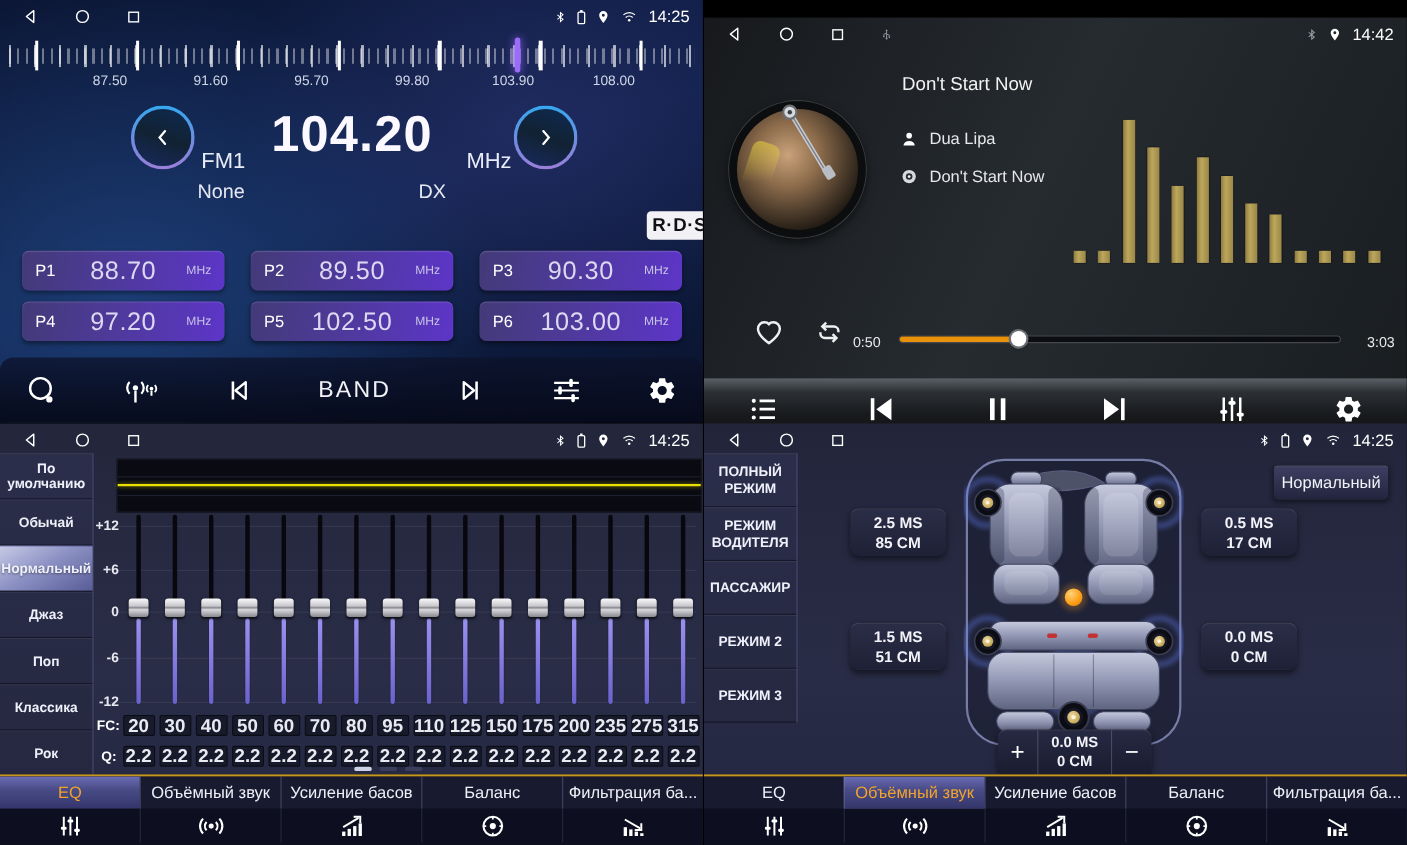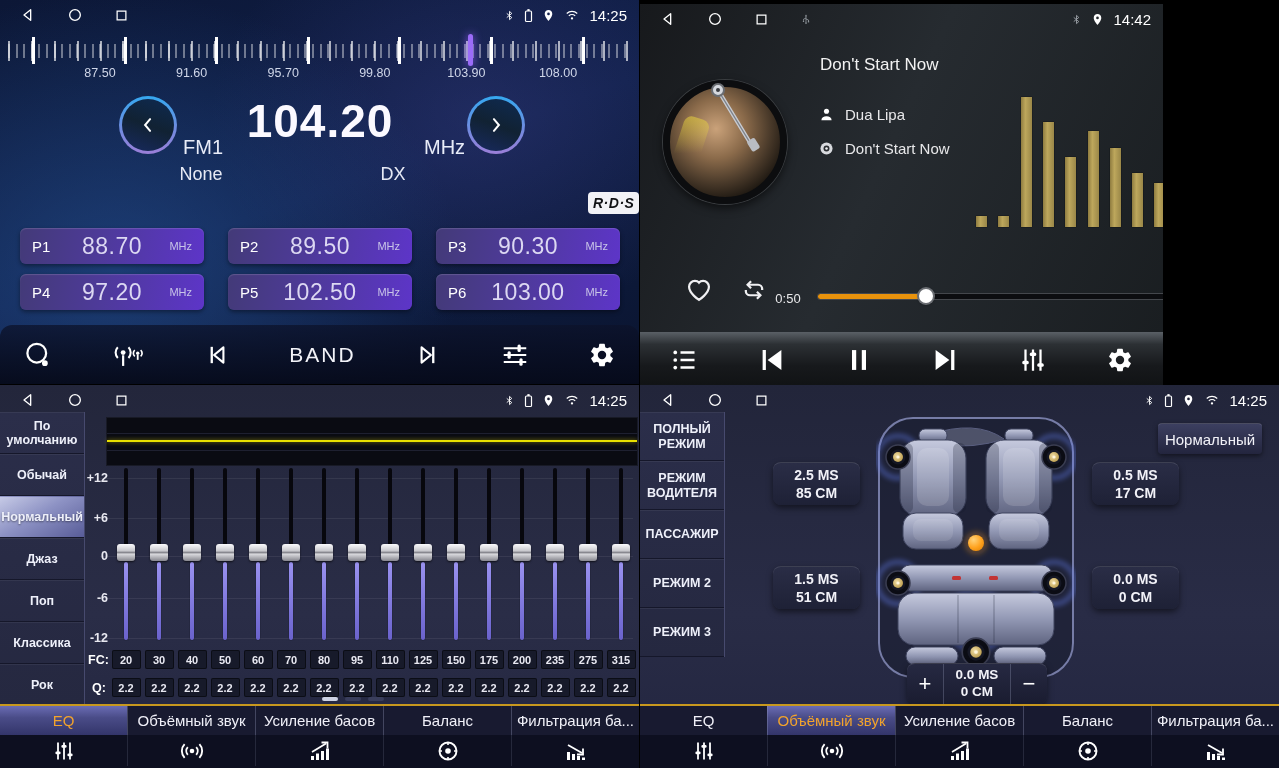--- a/index.html
+++ b/index.html
@@ -5,21 +5,21 @@
   html,body{margin:0;padding:0;background:#000;}
   body{font-family:"Liberation Sans",sans-serif;}
   #screen{position:relative;width:1279px;height:768px;background:#000;overflow:hidden;}
   .q{position:absolute;overflow:hidden;}
   
   #q-radio{left:0;top:0;width:639px;height:384px;
     background:
       radial-gradient(90% 120% at 18% 70%, rgba(40,90,160,.50), transparent 60%),
       radial-gradient(70% 90% at 75% 30%, rgba(70,70,150,.30), transparent 60%),
       linear-gradient(160deg,#0c1736 0%,#10204a 50%,#0a142e 100%);}
-  #q-player{left:640px;top:4px;width:523px;height:384px;
+  #q-player{left:640px;top:16px;width:639px;height:384px;
     background:linear-gradient(115deg,#17191c 0%,#262b30 45%,#191d20 100%);}
   #q-eq{left:0;top:385px;width:639px;height:383px;
     background:linear-gradient(180deg,#23263b 0%,#2a2d47 60%,#232640 100%);}
   #q-sf{left:640px;top:385px;width:639px;height:383px;
     background:linear-gradient(180deg,#22253a 0%,#292c46 60%,#222540 100%);}
   
   .statusbar{position:absolute;top:0;left:0;right:0;height:30px;display:flex;align-items:center;padding:0 12px;z-index:8;text-align:right;}
   .nav-group{display:flex;align-items:center;gap:31px;margin-left:8px;}
   .sicon{display:inline-flex;color:#fff;line-height:0;}
   .dim{color:#9aa0a6;}
@@ -40,21 +40,21 @@
     display:flex;align-items:center;justify-content:center;color:#fff;}
   #tune-prev{left:119px;top:96px;}
   #tune-next{left:467px;top:96px;}
   .band-label{position:absolute;color:#e8ecf8;font-size:20px;}
   #radio-band{left:183px;top:136px;}
   #radio-unit{left:424px;top:136px;}
   #radio-freq{position:absolute;left:230px;top:94px;width:180px;text-align:center;color:#fbf9ff;font-size:46px;font-weight:bold;letter-spacing:1px;}
   .sub-label{position:absolute;color:#e6e9f4;font-size:18px;}
   #radio-stereo{left:176px;top:164px;width:50px;text-align:center;}
   #radio-dx{left:368px;top:164px;width:50px;text-align:center;}
-  #rds-badge{position:absolute;left:588px;top:192px;background:#f2f2f6;color:#101114;font-size:14px;font-weight:bold;font-style:italic;padding:3px 5px;border-radius:4px;letter-spacing:.5px;}
+  #rds-badge{position:absolute;left:588px;top:192px;background:#f2f2f6;color:#101114;font-size:17px;font-weight:bold;padding:3px 5px;border-radius:4px;letter-spacing:.5px;}
   #radio-presets{position:absolute;left:20px;top:228px;width:600px;display:grid;grid-template-columns:repeat(3,184px);grid-auto-rows:36px;column-gap:24px;row-gap:10px;}
   .preset-btn{display:flex;align-items:center;border-radius:6px;padding:0 12px;
     background:linear-gradient(100deg,#433a78 0%,#4e3a9a 45%,#5d35c8 100%);
     box-shadow:inset 0 1px 1px rgba(255,255,255,.15),0 2px 4px rgba(0,0,0,.4);}
   .p-id{color:#fff;font-size:15px;width:30px;}
   .p-val{flex:1;text-align:center;color:#dcd8f2;font-size:23px;letter-spacing:.5px;}
   .p-unit{color:#c8c4e8;font-size:11px;width:30px;text-align:right;}
   .toolbar{position:absolute;left:0;right:0;bottom:0;height:59px;display:flex;align-items:center;justify-content:space-around;color:#f2f3f8;}
   #radio-toolbar{background:linear-gradient(180deg,rgba(12,18,42,.75),rgba(6,10,26,.95));border-radius:12px 12px 0 0;gap:12px;}
   .band-btn{font-size:21px;letter-spacing:2px;color:#f2f3f8;}
@@ -105,21 +105,21 @@
   .gline{position:absolute;left:0;right:0;height:1px;background:rgba(255,255,255,.07);}
   #eq-sliders{position:absolute;left:0;top:83px;width:639px;height:172px;}
   .eq-slider{position:absolute;top:0;width:20px;height:172px;}
   .tr-top{position:absolute;left:8px;top:0;width:4px;height:78px;background:#07070d;border-radius:2px;}
   .tr-bot{position:absolute;left:8px;top:94px;width:4px;height:78px;background:linear-gradient(180deg,#9a92f0,#6a62cc);border-radius:2px;box-shadow:0 0 1px #000;}
   .eq-knob{position:absolute;left:1px;top:76px;width:18px;height:17px;border-radius:3px;
     background:linear-gradient(180deg,#fafafc 0%,#c9c9ce 40%,#88888f 50%,#d8d8dc 60%,#86868e 100%);
     box-shadow:0 1px 2px rgba(0,0,0,.65);}
   .chip-row-label{position:absolute;color:#fff;font-size:12.5px;font-weight:bold;}
   #fc-label{left:88px;top:268px;} #q-label{left:92px;top:296px;}
-  .chip{position:absolute;width:29px;height:19px;display:flex;align-items:center;justify-content:center;background:#171a2a;border-radius:2px;box-shadow:inset 0 0 0 1px rgba(0,0,0,.5);color:#e9e9f2;font-size:11px;font-weight:bold;}
+  .chip{position:absolute;width:29px;height:19px;display:flex;align-items:center;justify-content:center;background:#171a2a;border-radius:2px;box-shadow:inset 0 0 0 1px rgba(0,0,0,.5);color:#e9e9f2;font-size:17px;font-weight:bold;}
   #pagedots{position:absolute;left:322px;top:312px;display:flex;gap:7px;}
   .pdot{width:16px;height:4px;border-radius:2px;background:#3a3e5c;}
   .pdot.on{background:#cdd2e4;}
   
   #profile-btn{position:absolute;left:518px;top:38px;width:104px;height:30px;display:flex;align-items:center;justify-content:center;
     background:linear-gradient(180deg,#3c3f60,#23253e);border-radius:4px;border-top:1px solid rgba(255,255,255,.18);
     box-shadow:0 2px 5px rgba(0,0,0,.5);color:#f2f2f8;font-size:15px;}
   .delay-chip{position:absolute;width:87px;height:42px;display:flex;flex-direction:column;align-items:center;justify-content:center;gap:1px;
     background:linear-gradient(180deg,#2a2d46,#1e2136);border-radius:8px;border-top:1px solid rgba(255,255,255,.14);
     box-shadow:0 3px 6px rgba(0,0,0,.5);color:#f2f2f8;font-size:14px;font-weight:bold;line-height:1.2;}

